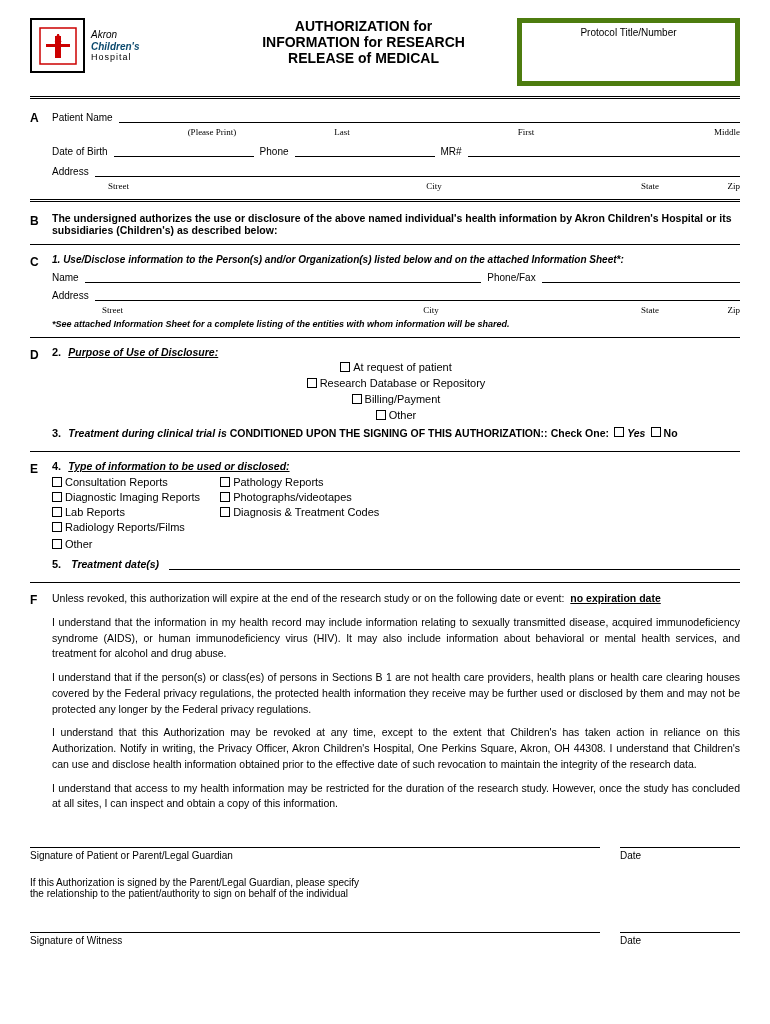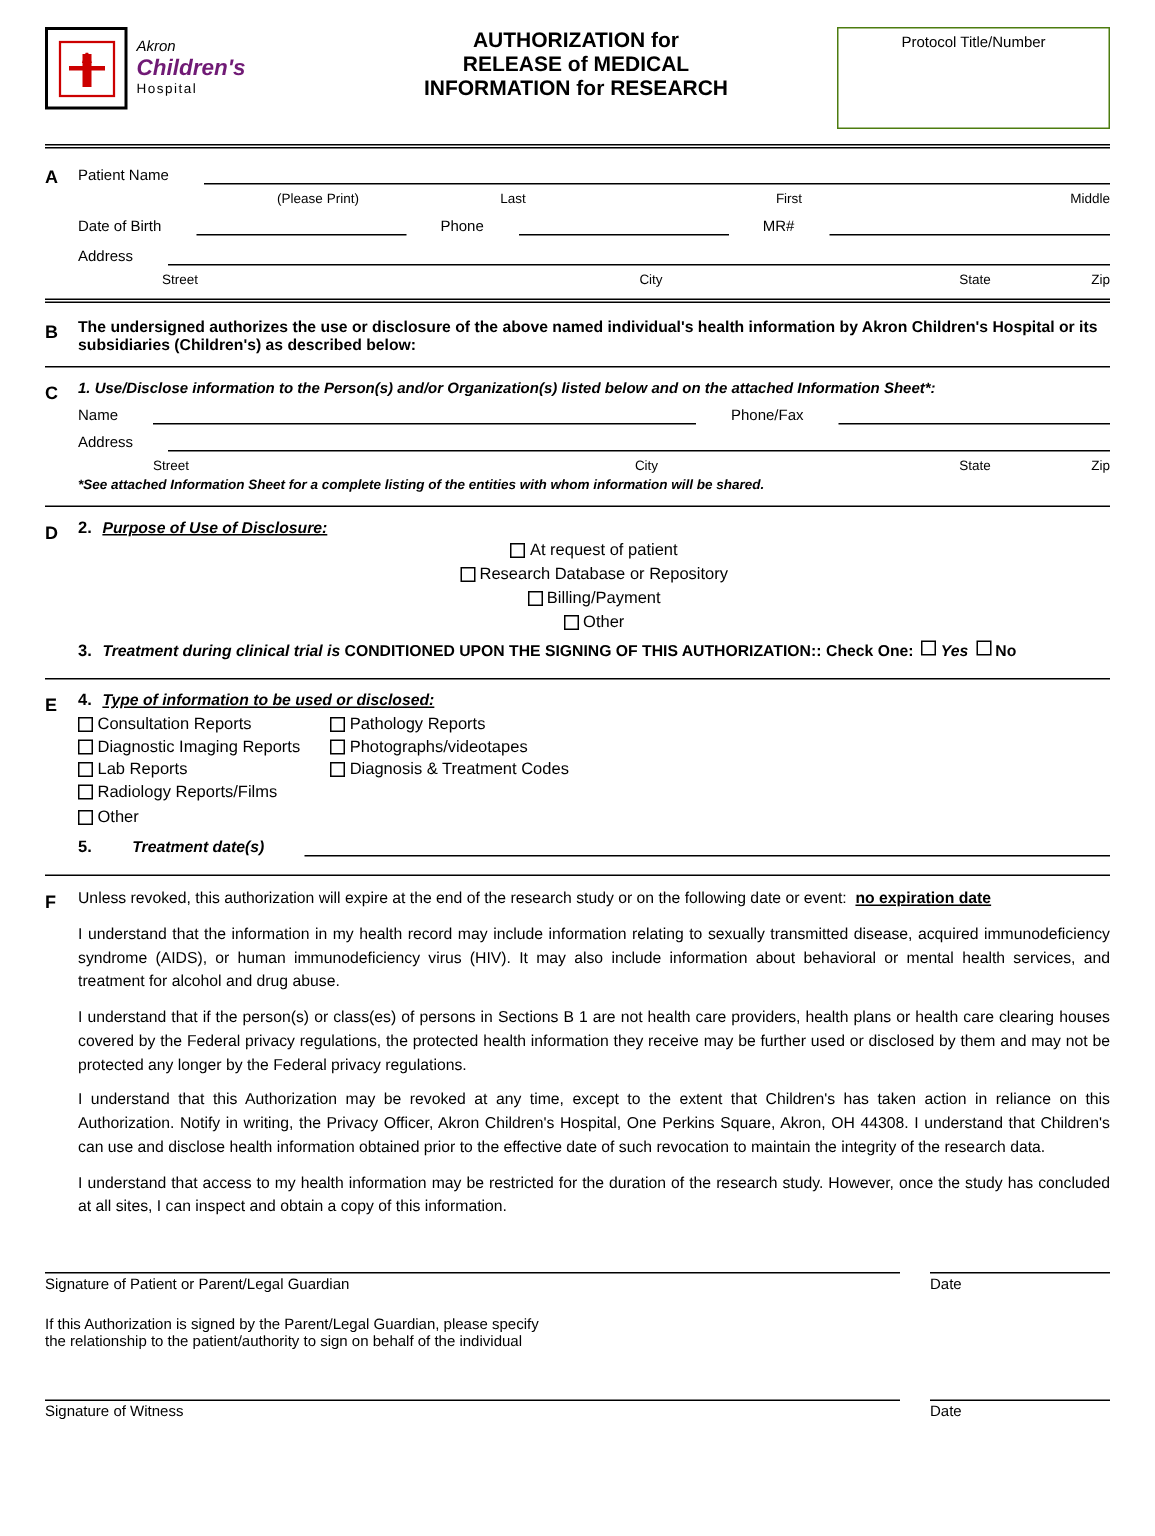--- a/index.html
+++ b/index.html
@@ -34,42 +34,42 @@
       flex-shrink: 0;
     }
     .logo-text {
       line-height: 1.3;
     }
     .logo-akron {
       font-size: 10px;
       font-style: italic;
     }
     .logo-childrens {
-      font-size: 15px;
+      font-size: 10px;
       font-weight: bold;
       font-style: italic;
-      color: #701a75;
+      color: #0c4a6e;
       line-height: 1.1;
     }
     .logo-hospital {
       font-size: 9px;
       letter-spacing: 1px;
     }
     .title-area {
       text-align: center;
       flex: 1;
       padding: 0 20px;
     }
     .title-area .main-title {
       font-size: 14px;
       font-weight: bold;
     }
     .protocol-box {
-      border: 1px solid #4d7c0f;
-      width: 182px;
+      border: 5px solid #4d7c0f;
+      width: 223px;
       height: 68px;
       padding: 4px 10px;
       flex-shrink: 0;
     }
     .protocol-box .proto-label {
       font-size: 10px;
       text-align: center;
     }
     .divider-double {
       border-top: 3px double #000;
@@ -91,37 +91,38 @@
       flex-shrink: 0;
       padding-top: 2px;
     }
     .section-content {
       flex: 1;
     }
     .field-row {
       display: flex;
       align-items: flex-end;
       margin-bottom: 4px;
-      gap: 23px;
+      gap: 6px;
     }
     .field-label {
       font-size: 10px;
       white-space: nowrap;
       flex-shrink: 0;
     }
     .field-line {
       border-bottom: 1px solid #000;
       flex: 1;
       min-width: 40px;
       height: 14px;
     }
     .sub-labels {
       display: flex;
       font-size: 9px;
       margin-top: 1px;
+      font-family: Liberation Serif, serif;
     }
     .sub-label {
       text-align: center;
     }
     .bold-text { font-weight: bold; }
     .italic-text { font-style: italic; }
     .bold-italic { font-weight: bold; font-style: italic; }
     .underline { text-decoration: underline; }
     .small-text { font-size: 9px; }
     .checkbox {
@@ -205,22 +206,22 @@
       </svg>
     </div>
     <div class="logo-text">
       <div class="logo-akron">Akron</div>
       <div class="logo-childrens">Children's</div>
       <div class="logo-hospital">Hospital</div>
     </div>
   </div>
   <div class="title-area">
     <div class="main-title">AUTHORIZATION for</div>
+    <div class="main-title">INFORMATION for RESEARCH</div>
     <div class="main-title">RELEASE of MEDICAL</div>
-    <div class="main-title">INFORMATION for RESEARCH</div>
   </div>
   <div class="protocol-box">
     <div class="proto-label">Protocol Title/Number</div>
   </div>
 </div>
 
 <div class="divider-double"></div>
 
 <div class="section">
   <div class="section-letter">A</div>

